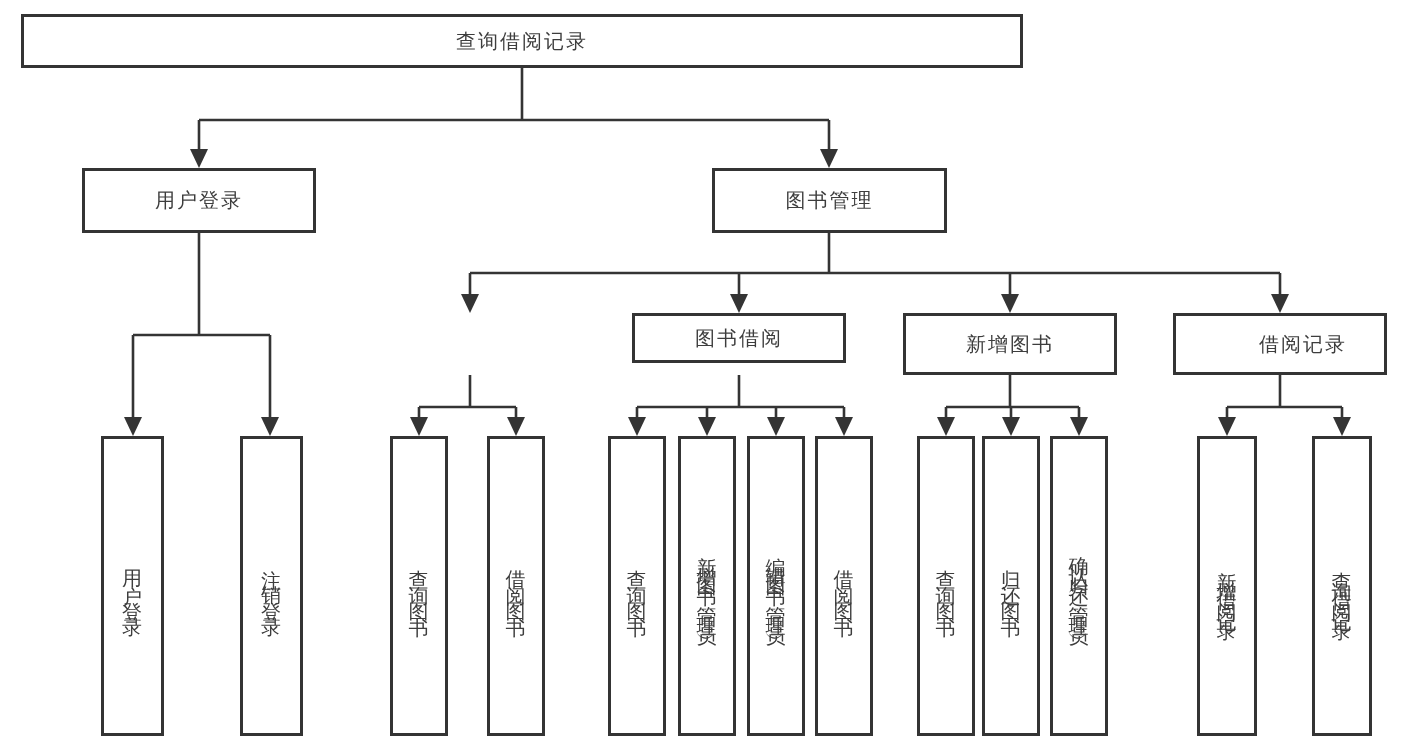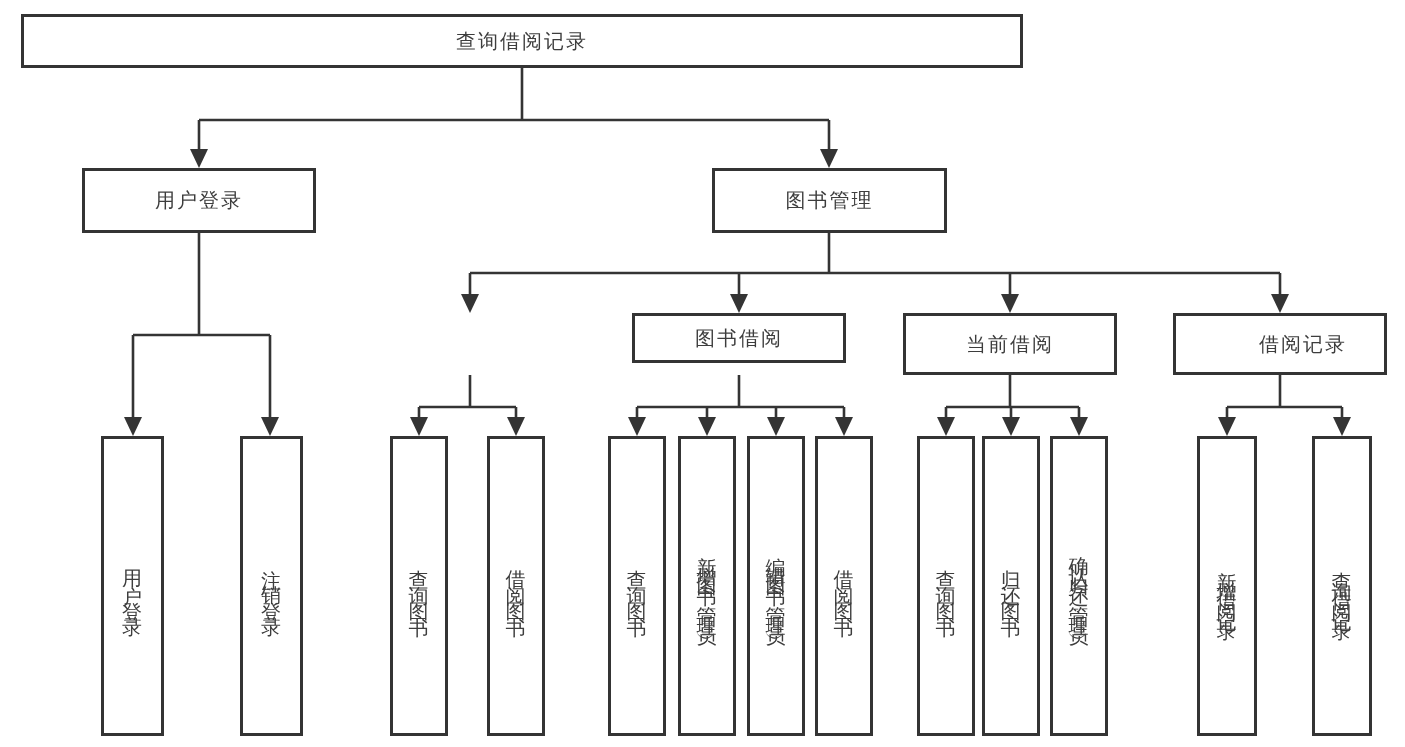--- a/index.html
+++ b/index.html
@@ -139,21 +139,21 @@
     <span>用户登录</span>
   </div>
   <div class="node" id="n-book-mgmt">
     <span>图书管理</span>
   </div>
 
   <div class="node" id="n-borrow">
     <span>图书借阅</span>
   </div>
   <div class="node" id="n-current">
-    <span>当前借阅</span>
+    <span>新增图书</span>
   </div>
   <div class="node" id="n-records">
     <span>借阅记录</span>
   </div>
 
   <div class="node leaf short" id="l-login">
     <span class="vtext">用户登录</span>
   </div>
   <div class="node leaf short" id="l-logout">
     <span class="vtext">注销登录</span>

